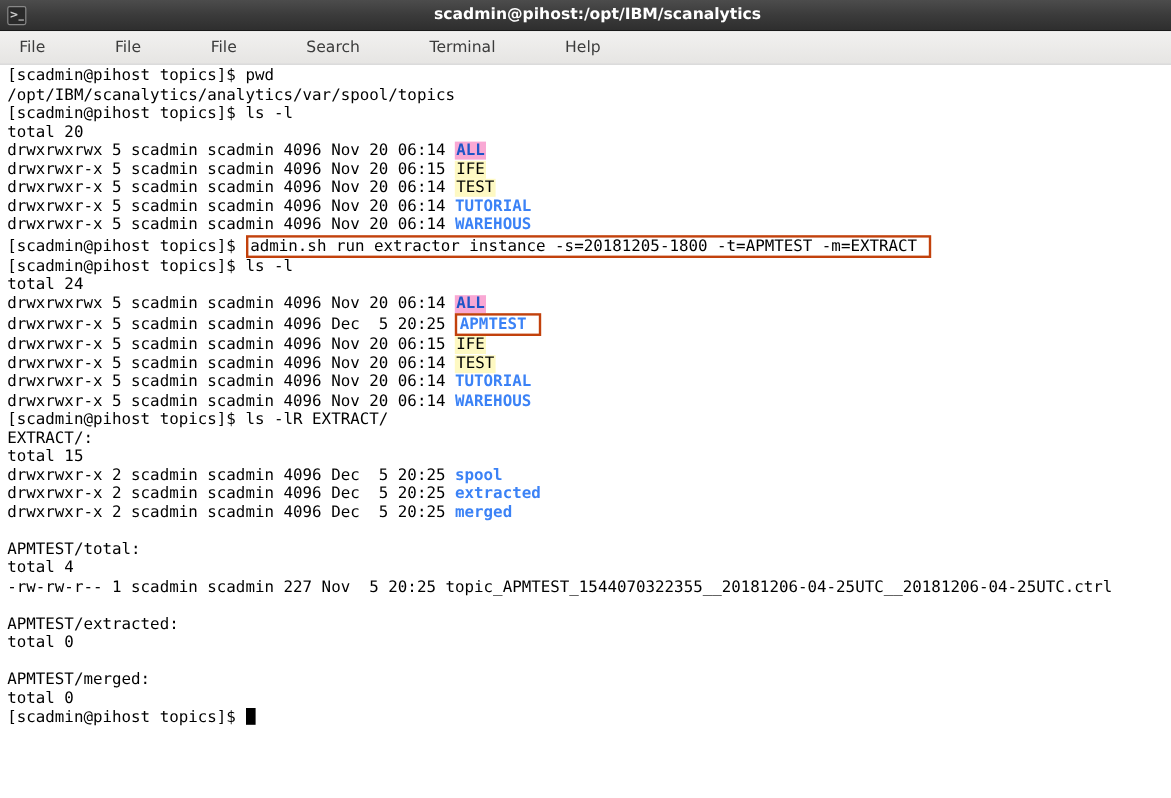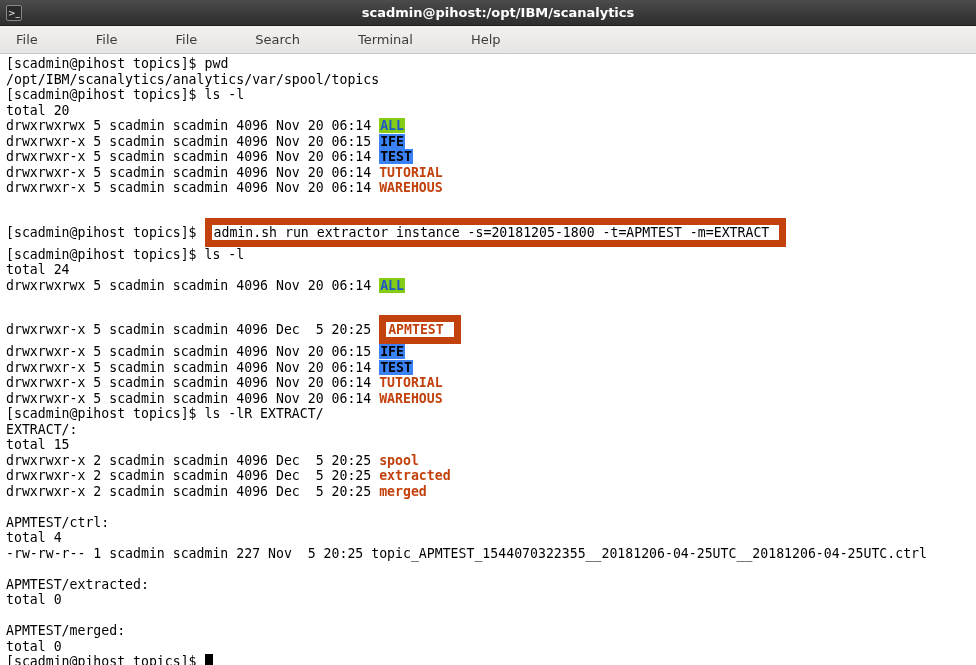--- a/index.html
+++ b/index.html
@@ -48,24 +48,24 @@
   .menubar span { padding: 4px 10px; cursor: default; }
   .terminal {
     background: #fff;
     color: #000;
     padding: 2px 6px 6px 6px;
     font-family: "DejaVu Sans Mono", "Liberation Mono", monospace;
     font-size: 13.2px;
     line-height: 15.5px;
     white-space: pre;
   }
-  .dir-hi   { background: #84cc16; color: #1e55c7; font-weight: bold; padding: 0 1px; }
-  .dir-blue { color: #c2410c; font-weight: bold; }
-  .dir-hi2  { background: #3b82f6; color: #000; font-weight: bold; padding: 0 1px; }
-  .box-red  { border: 7px solid #c2410c; padding: 0 2px; display: inline-block; line-height: 15px; margin-top: 22px; }
+  .dir-hi   { background: #f9a8d4; color: #1e55c7; font-weight: bold; padding: 0 1px; }
+  .dir-blue { color: #3b82f6; font-weight: bold; }
+  .dir-hi2  { background: #fef9c3; color: #000; font-weight: normal; padding: 0 1px; }
+  .box-red  { border: 2px solid #c2410c; padding: 0 2px; display: inline-block; line-height: 15px; }
   .cursor   { display: inline-block; width: 8px; height: 14px; background: #000; vertical-align: -2px; }
 </style>
 </head>
 <body>
 
 <div class="window-chrome">
   <div class="sys-icon">&gt;_</div>
   <div class="window-title">scadmin@pihost:/opt/IBM/scanalytics</div>
 </div>
 
@@ -96,21 +96,21 @@
 <span>drwxrwxr-x 5 scadmin scadmin 4096 Nov 20 06:14 </span><span class="dir-hi2">TEST</span>
 <span>drwxrwxr-x 5 scadmin scadmin 4096 Nov 20 06:14 </span><span class="dir-blue">TUTORIAL</span>
 <span>drwxrwxr-x 5 scadmin scadmin 4096 Nov 20 06:14 </span><span class="dir-blue">WAREHOUS</span>
 <span>[scadmin@pihost topics]$ </span><span>ls -lR EXTRACT/</span>
 <span>EXTRACT/:</span>
 <span>total 15</span>
 <span>drwxrwxr-x 2 scadmin scadmin 4096 Dec  5 20:25 </span><span class="dir-blue">spool</span>
 <span>drwxrwxr-x 2 scadmin scadmin 4096 Dec  5 20:25 </span><span class="dir-blue">extracted</span>
 <span>drwxrwxr-x 2 scadmin scadmin 4096 Dec  5 20:25 </span><span class="dir-blue">merged</span>
 
-<span>APMTEST/ctrl:</span>
+<span>APMTEST/total:</span>
 <span>total 4</span>
 <span>-rw-rw-r-- 1 scadmin scadmin 227 Nov  5 20:25 topic_APMTEST_1544070322355__20181206-04-25UTC__20181206-04-25UTC.ctrl</span>
 
 <span>APMTEST/extracted:</span>
 <span>total 0</span>
 
 <span>APMTEST/merged:</span>
 <span>total 0</span>
 <span>[scadmin@pihost topics]$ </span><span class="cursor"></span>
 </div>

